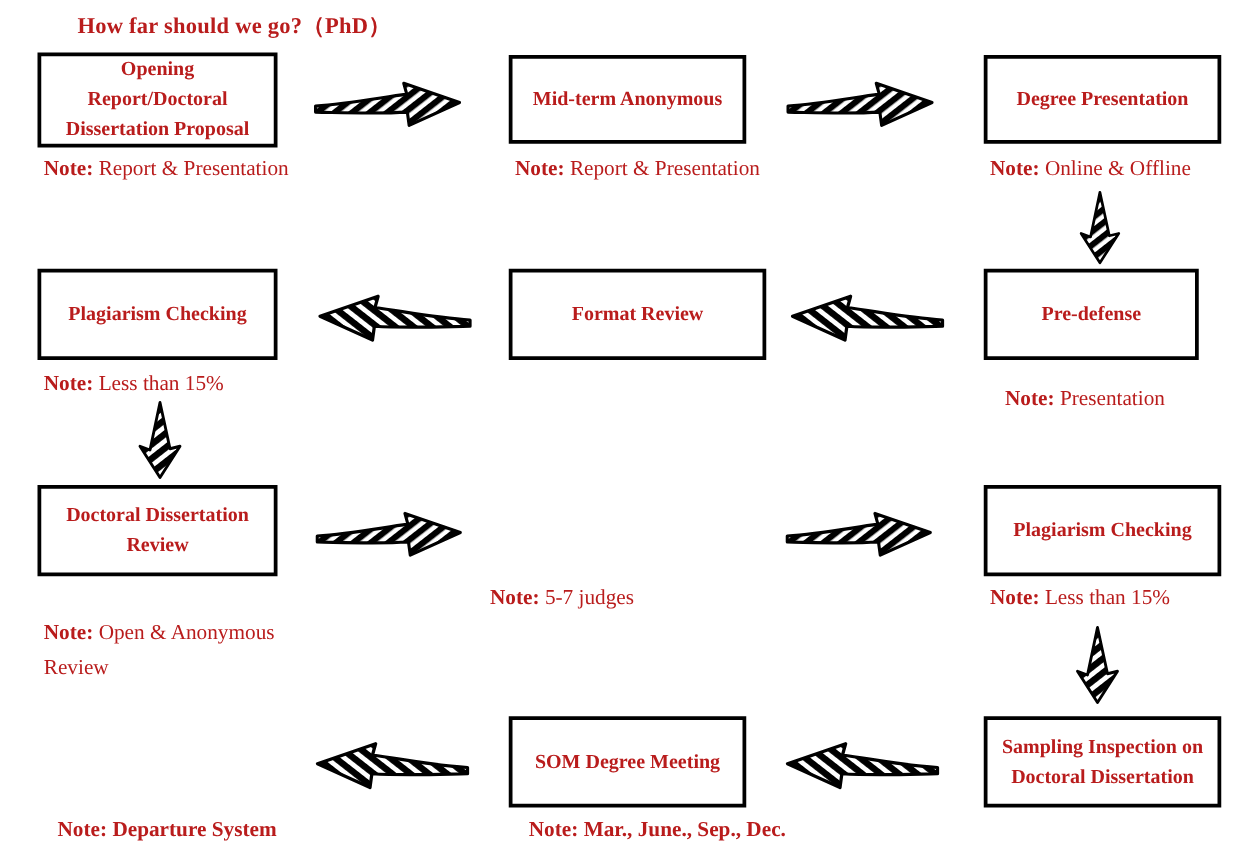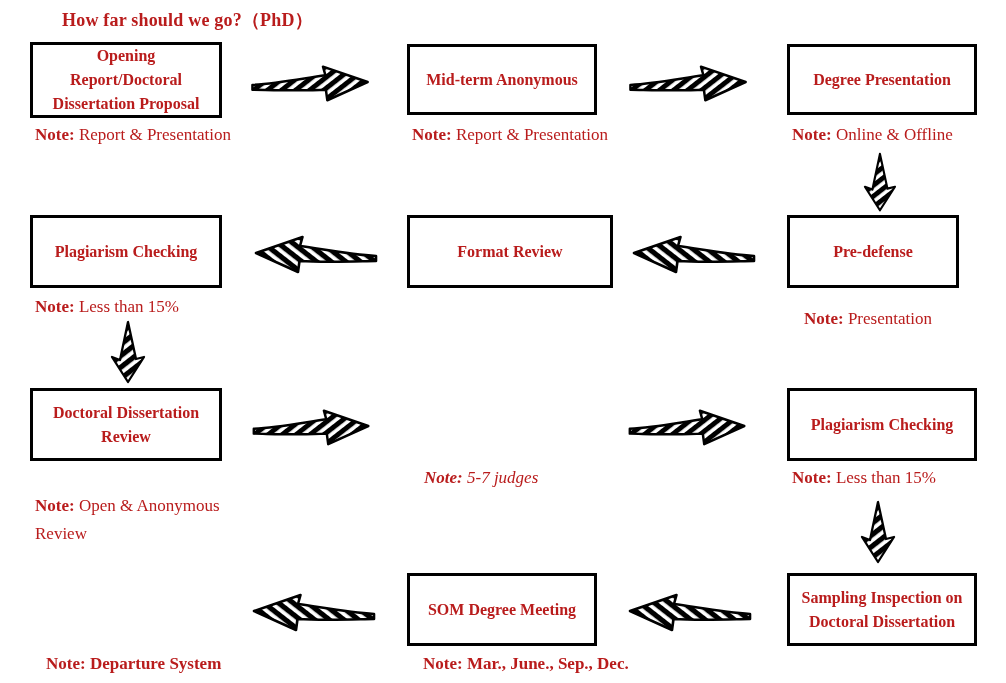--- a/index.html
+++ b/index.html
@@ -121,21 +121,21 @@
     <span class="txt">Open &amp; Anonymous
 Review</span>
   </div>
 
   <div class="arrow" style="left:250px; top:402px; width:124px; height:48px;">
     <svg viewBox="0 0 130 50">
         <use href="#arrowR"></use>
       </svg>
   </div>
 
-  <div class="note" style="left:424px; top:464px;font-style:italic;">
+  <div class="note" style="left:392px; top:464px;">
     <b>Note:</b>
     <span class="txt">5-7 judges</span>
   </div>
 
   <div class="arrow" style="left:626px; top:402px; width:124px; height:48px;">
     <svg viewBox="0 0 130 50">
         <use href="#arrowR"></use>
       </svg>
   </div>
 

